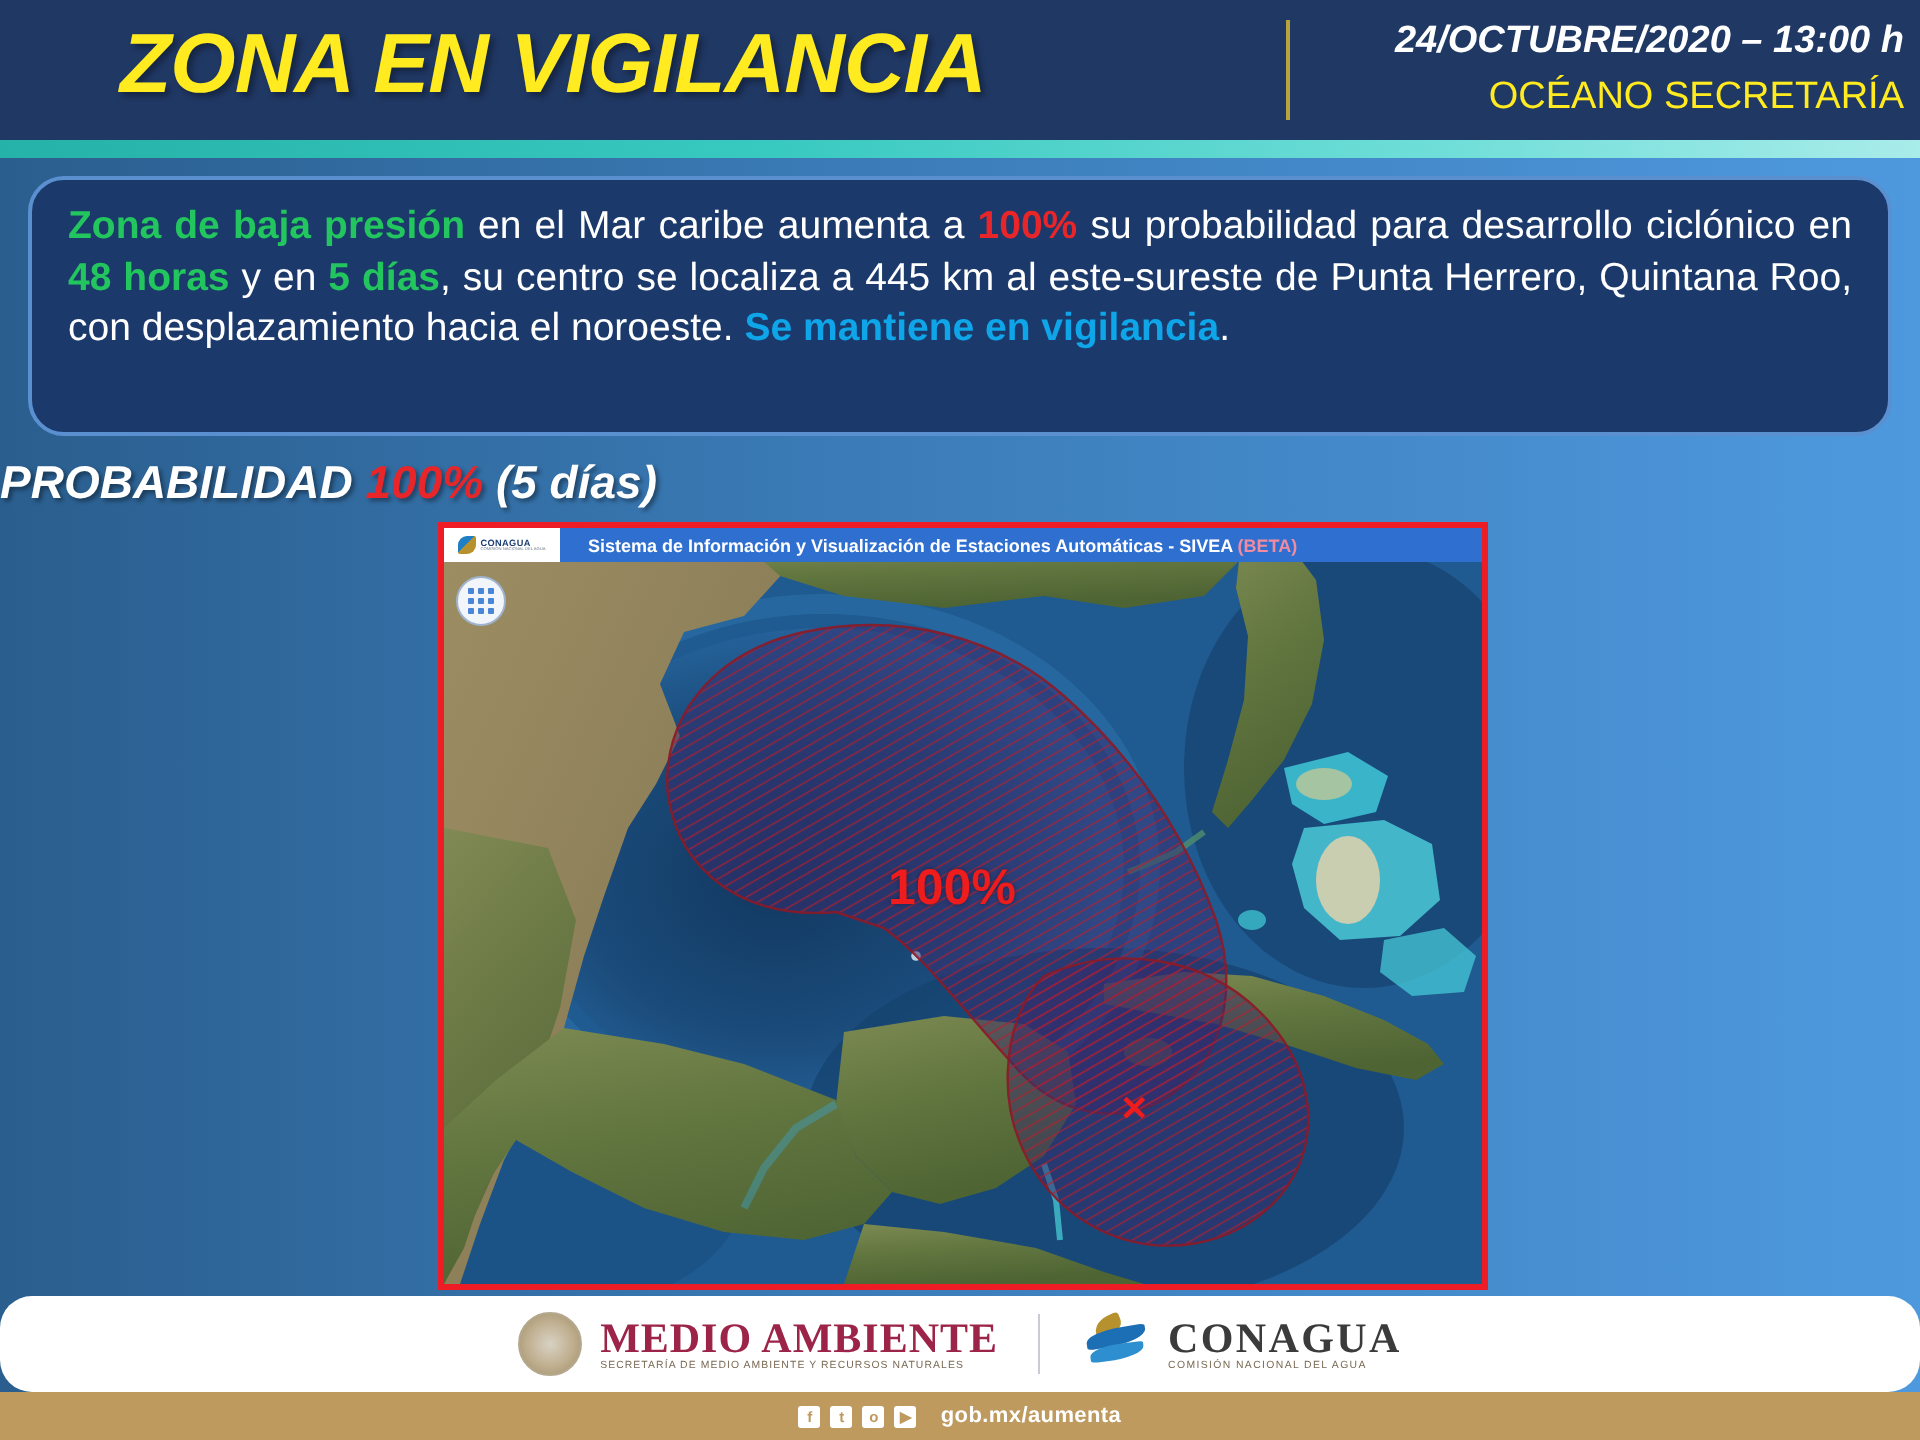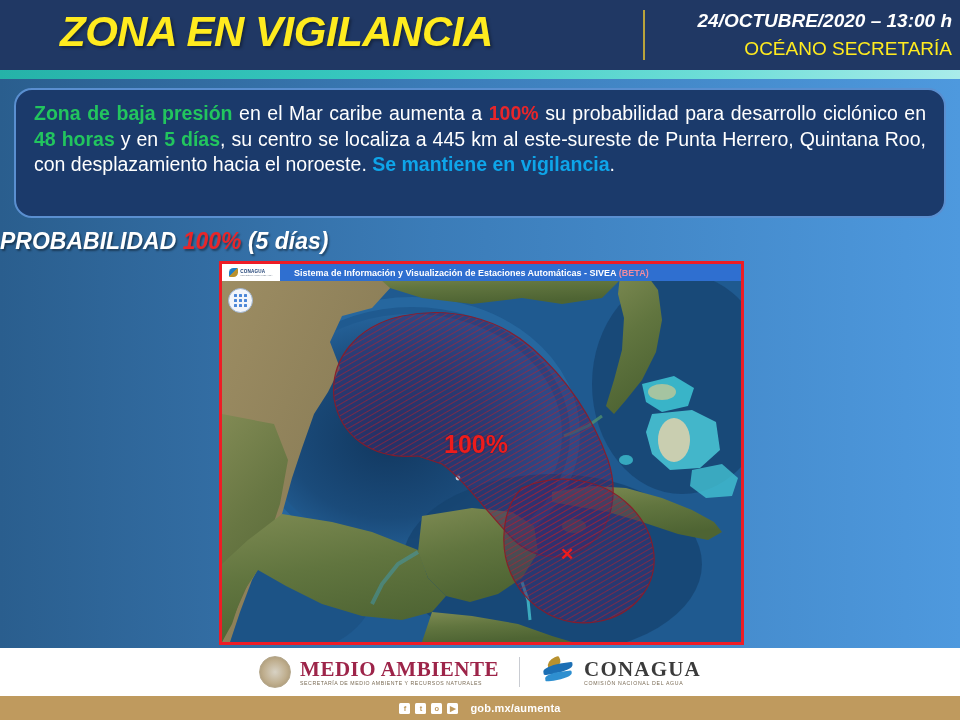--- a/index.html
+++ b/index.html
@@ -110,21 +110,21 @@
     text-shadow:0 0 2px rgba(0,0,0,.35);
   }
   .x-mark {
     position:absolute; color:#ee1c1c; font-weight:bold;
     font-size:17px; z-index:35;
   }
 
   
   #footer-white {
     position:absolute; left:0; top:648px; width:960px; height:48px;
-    background:#ffffff; display:flex; align-items:center; justify-content:center;
+    background:#ffffff; display:flex; align-items:center; justify-content:center;border-radius:16px;
   }
   #logo-medio { display:flex; align-items:center; gap:9px; }
   #seal {
     width:32px; height:32px; border-radius:50%;
     background:radial-gradient(circle at 50% 50%,#d8d2c4 0%,#bfae8e 55%,#9c8a66 100%);
     border:1px solid #b5a88d; flex:0 0 auto;
   }
   #medio-txt .l1 {
     font-family:"Liberation Serif", serif; font-size:21px; font-weight:bold;
     color:#9d2449; letter-spacing:.5px; line-height:22px;

